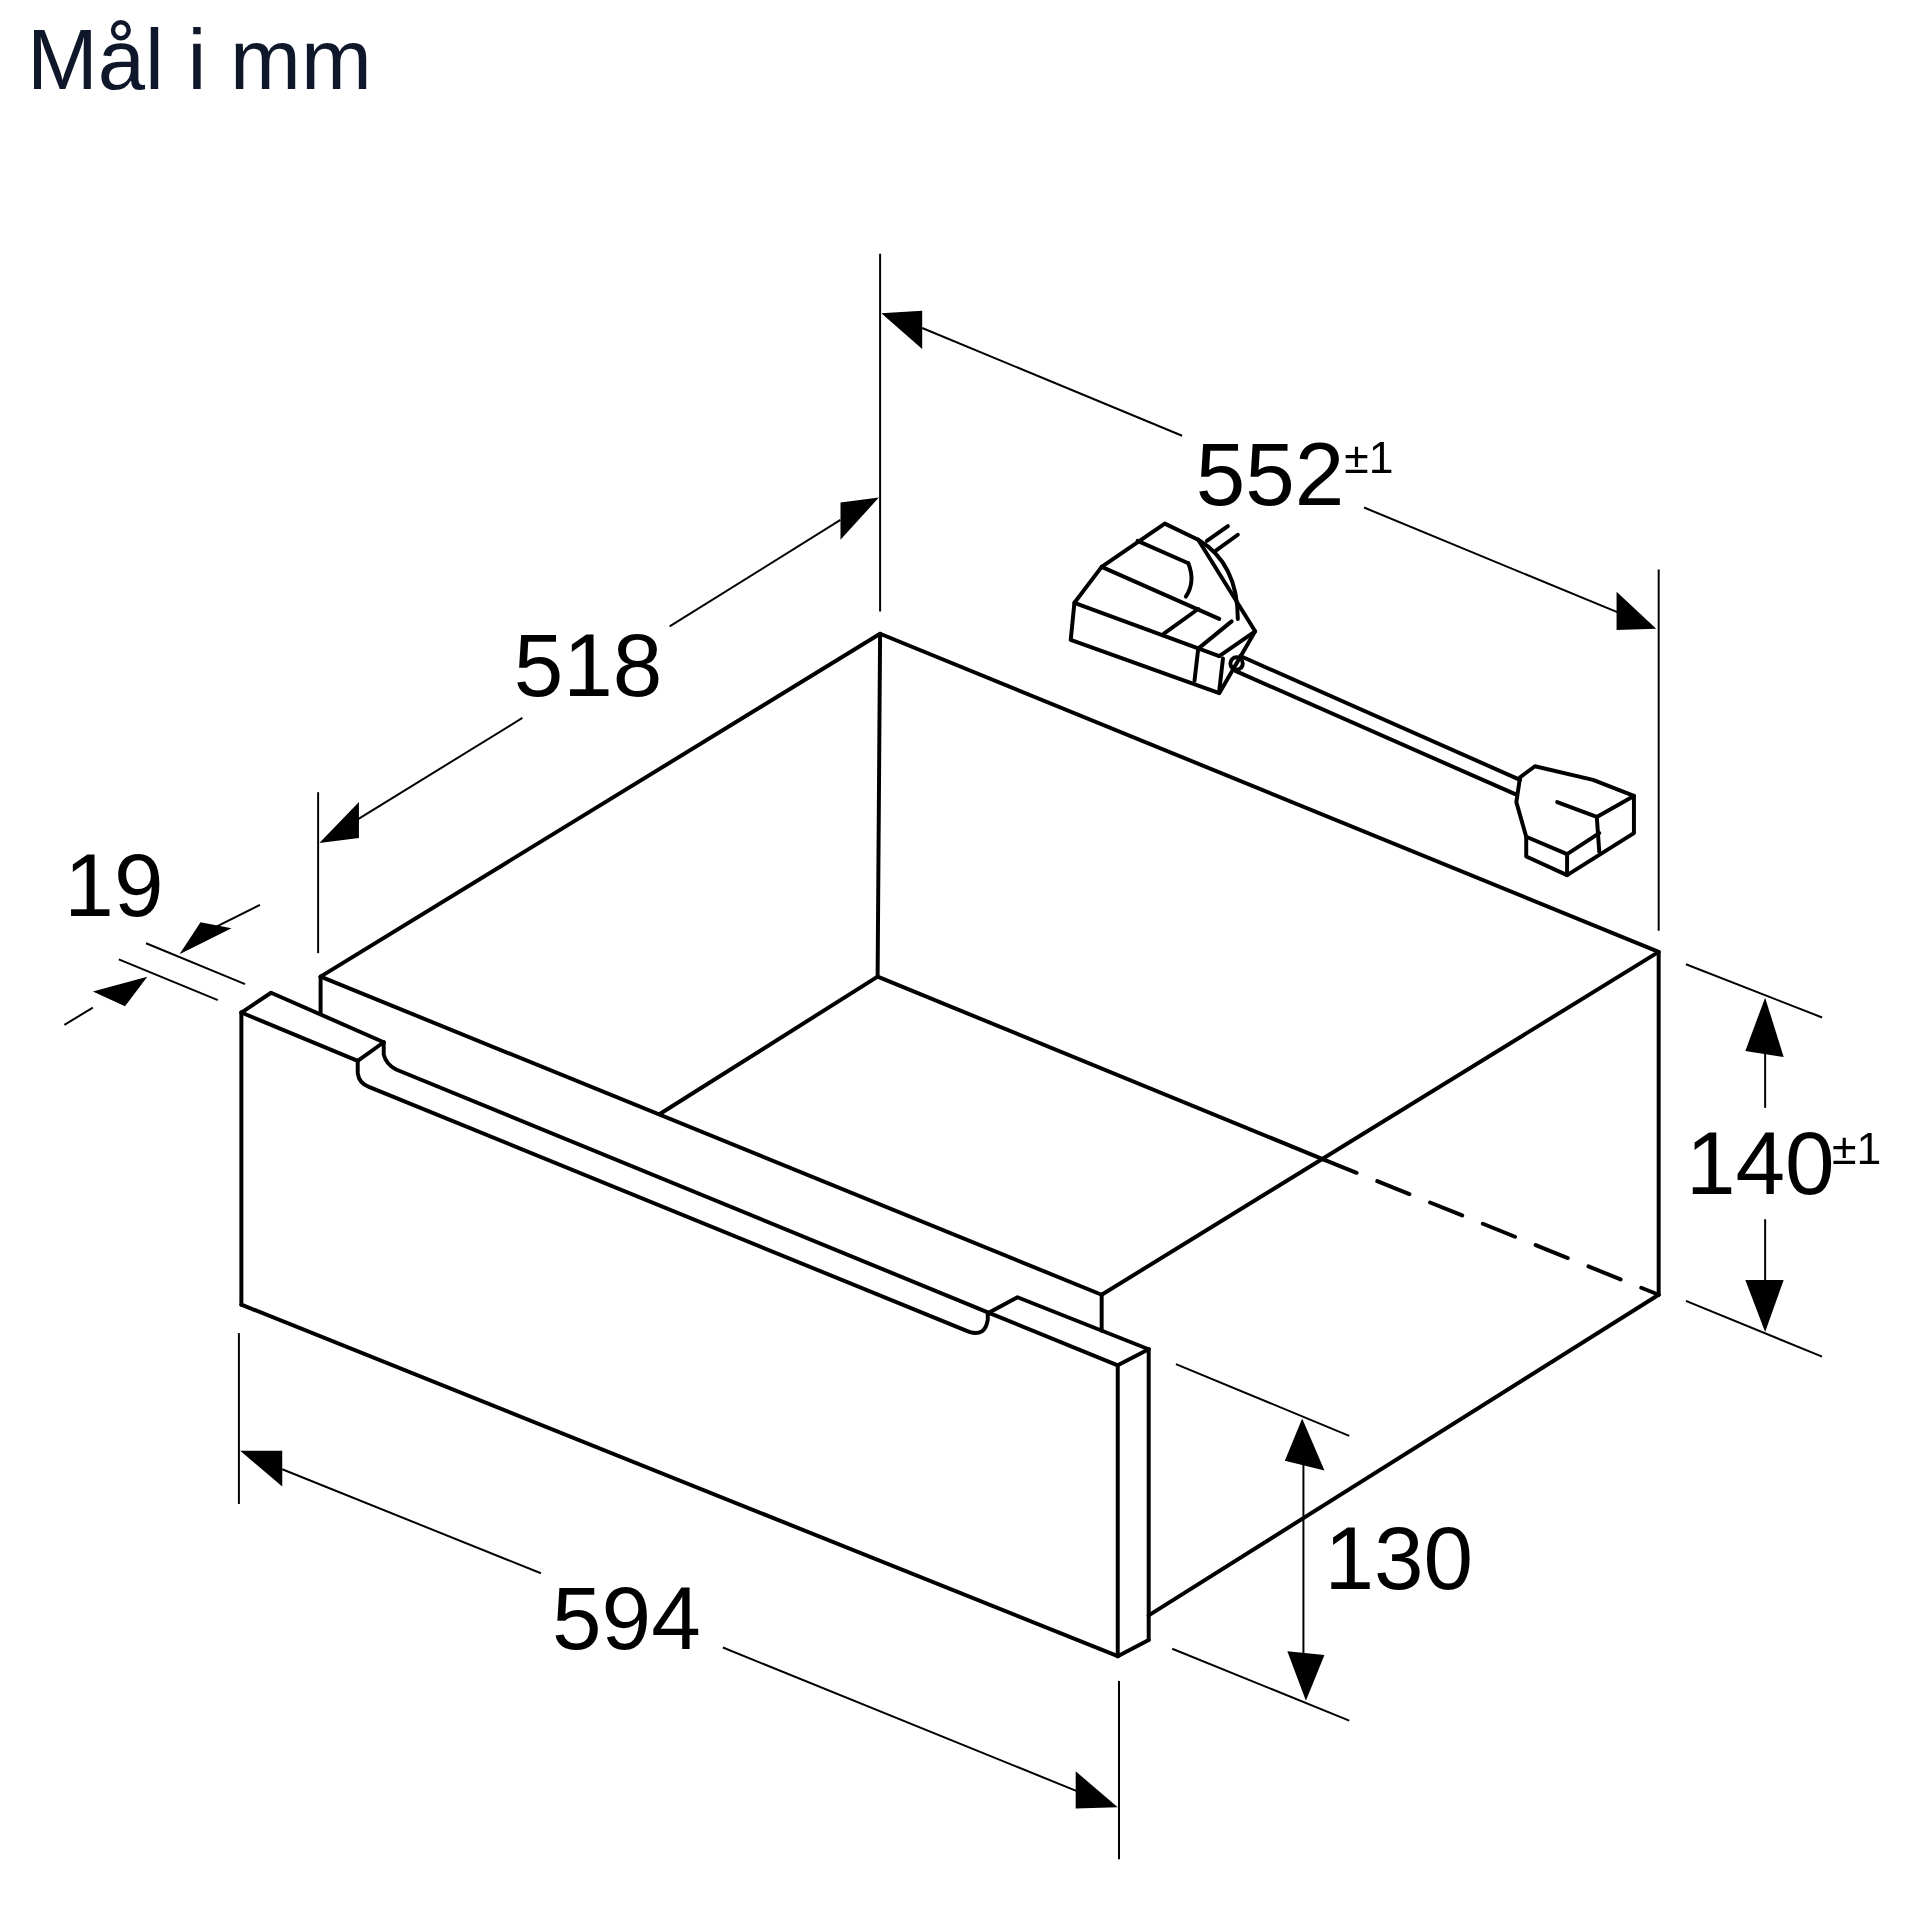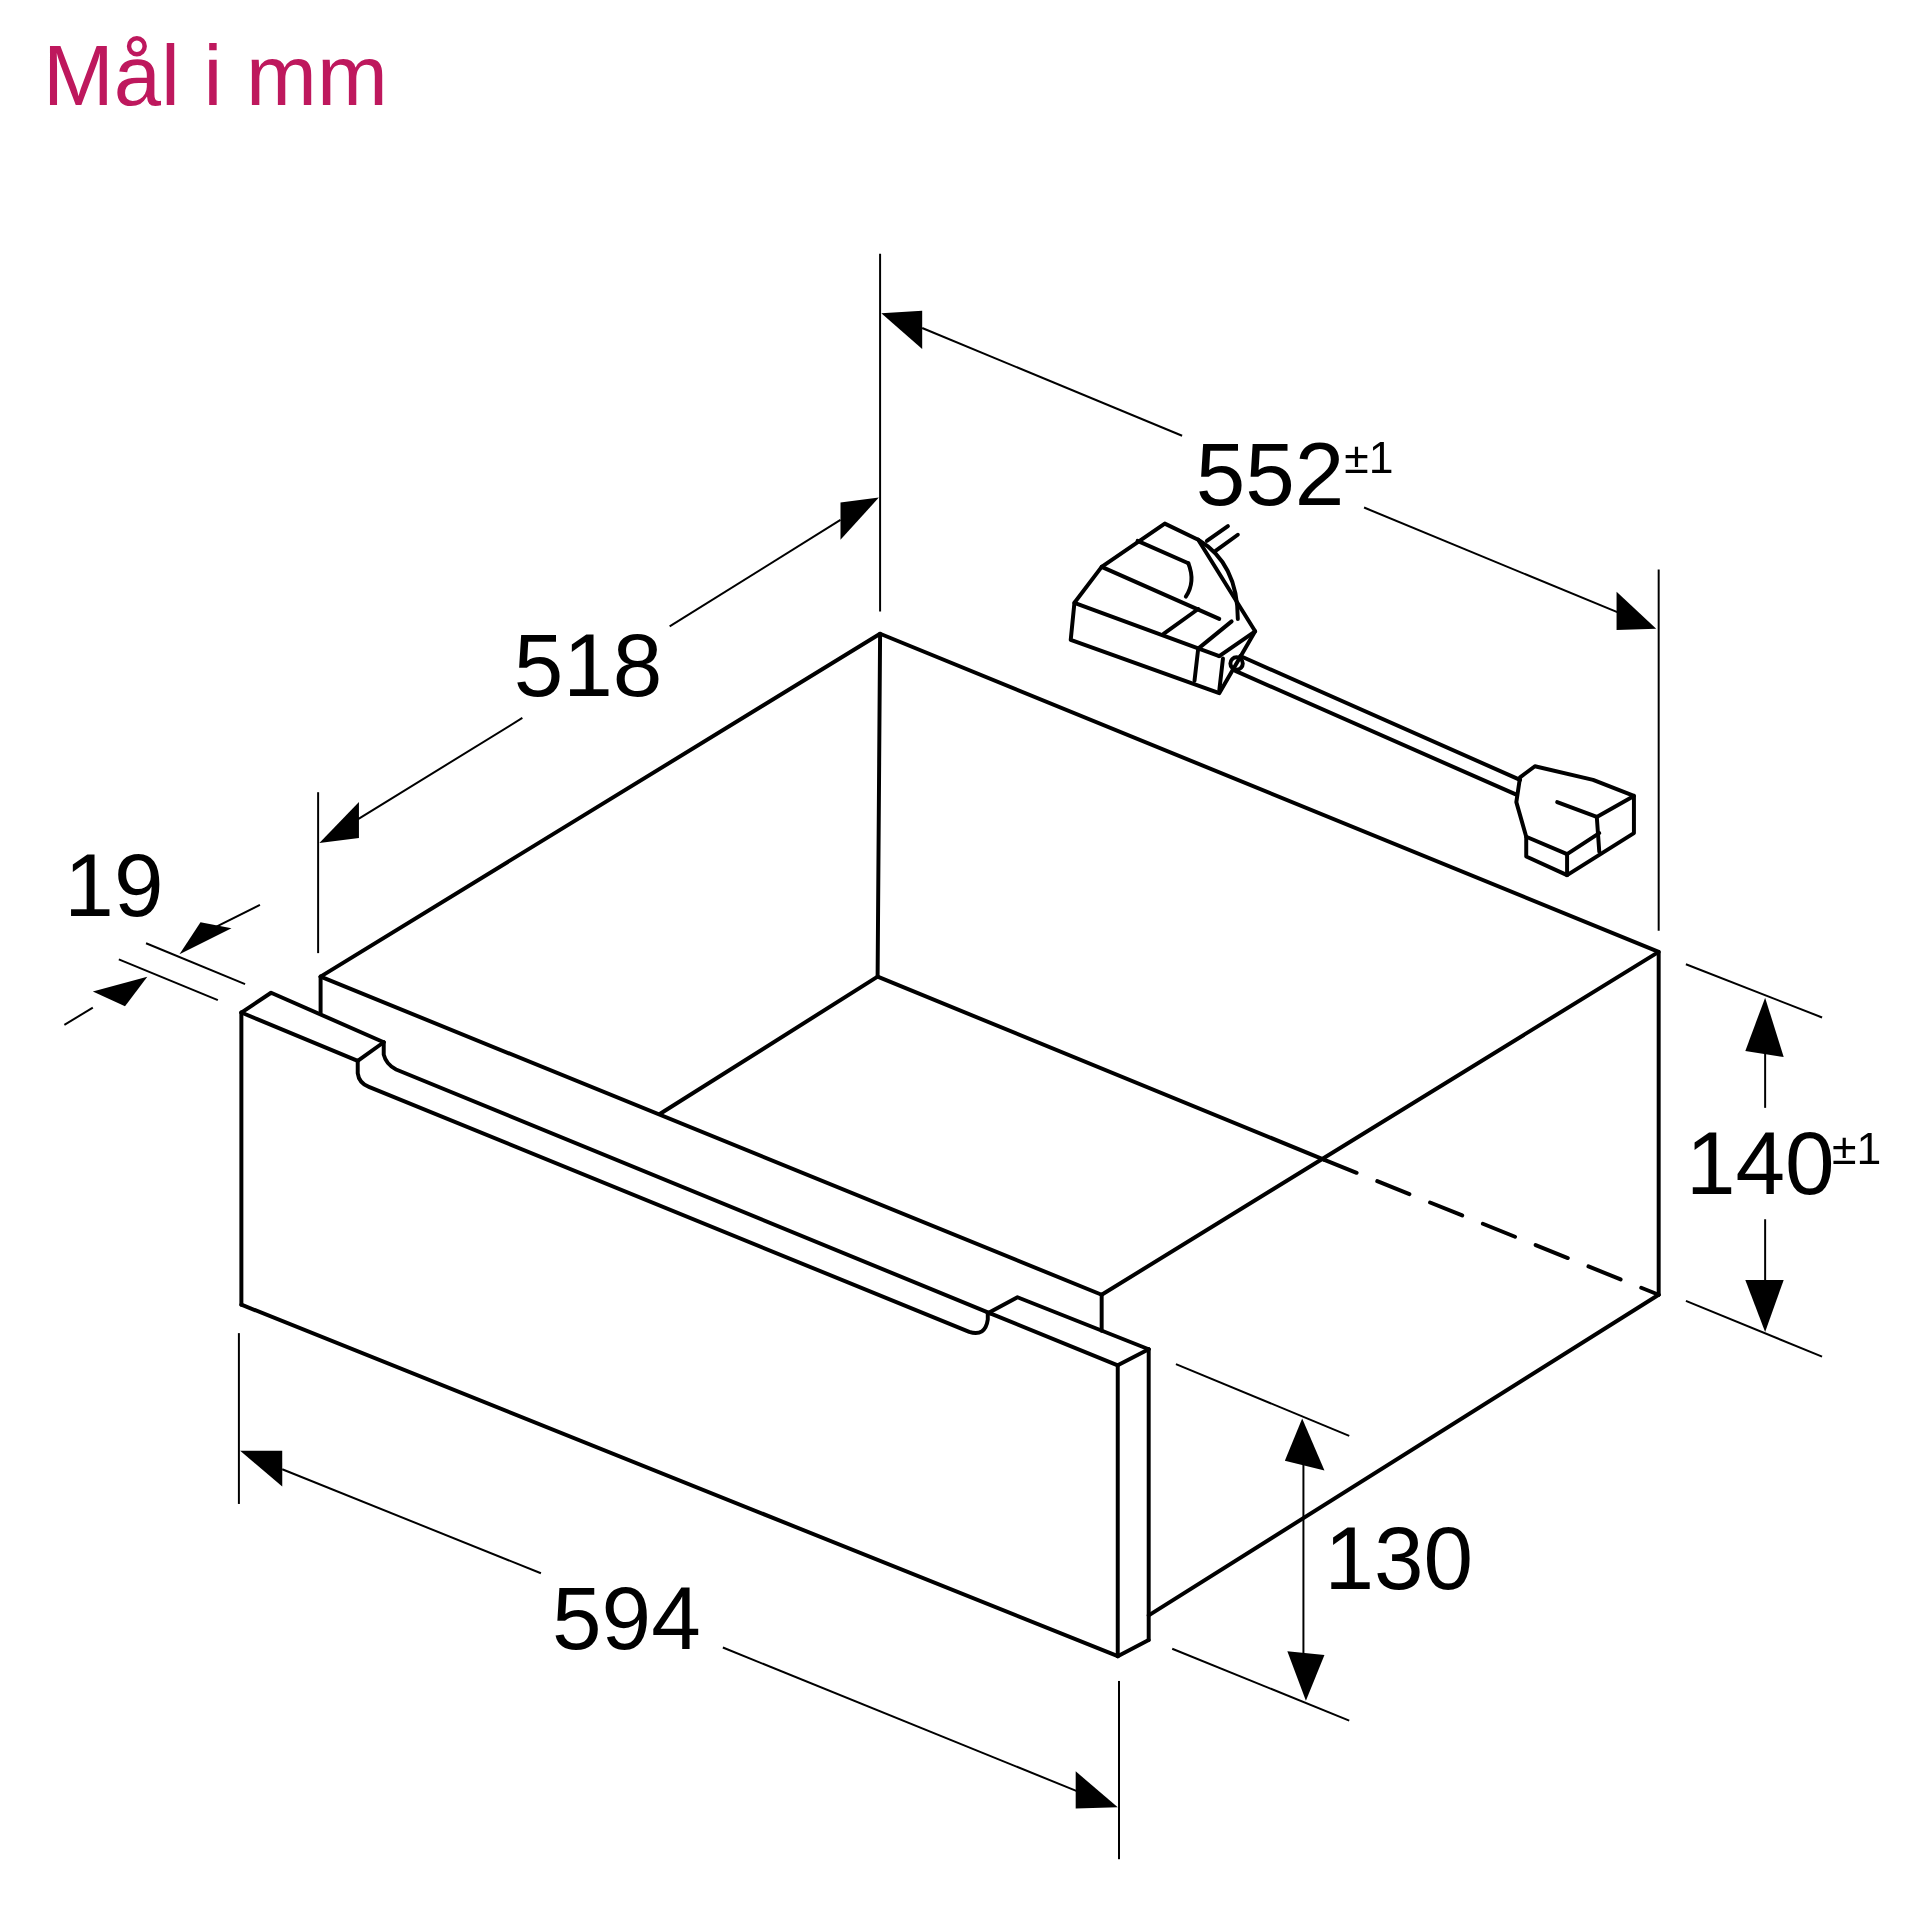--- a/index.html
+++ b/index.html
@@ -1,17 +1,17 @@
 <!DOCTYPE html>
 <html><head>
 <meta charset="utf-8">
 <style>
   html, body { margin:0; padding:0; background:#ffffff; }
   body { width:1931px; height:1931px; overflow:hidden; position:relative; }
-  #page-title { position:absolute; left:27px; top:17.4px; font-family:"Liberation Sans", sans-serif; font-size:85px; color:#be185d; margin:16px; font-weight:normal; line-height:1; }
+  #page-title { position:absolute; left:27px; top:17.4px; font-family:"Liberation Sans", sans-serif; font-size:85px; color:#0f172a; margin:0; font-weight:normal; line-height:1; }
   svg#drawing { position:absolute; left:0; top:0; width:1931px; height:1931px; }
   .ln { stroke:#000; stroke-width:3.2; fill:none; stroke-linejoin:round; stroke-linecap:round; }
   .thin { stroke:#000; stroke-width:1.6; fill:none; }
   .arr { fill:#000; stroke:none; }
   .dim { font-family:"Liberation Sans", sans-serif; font-size:72px; fill:#000; }
   .sup { font-family:"Liberation Sans", sans-serif; font-size:36px; fill:#000; }
 </style>
 </head>
 <body>
 

